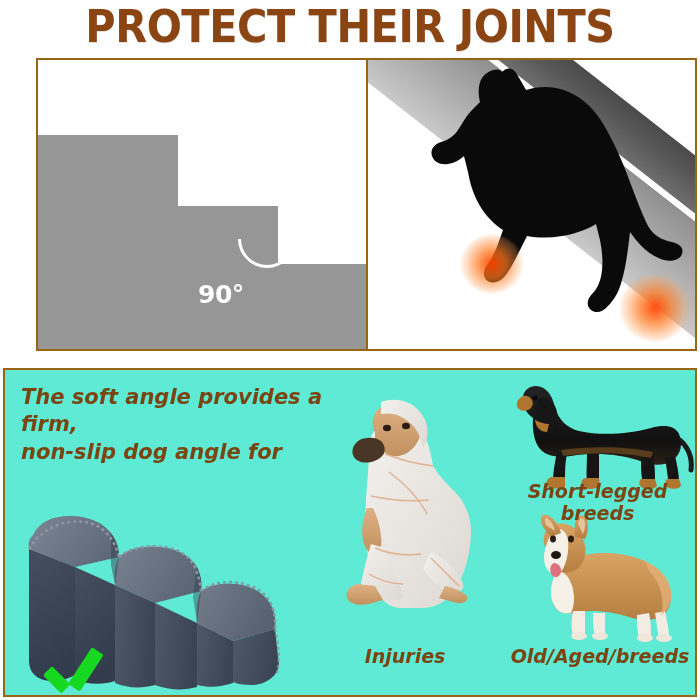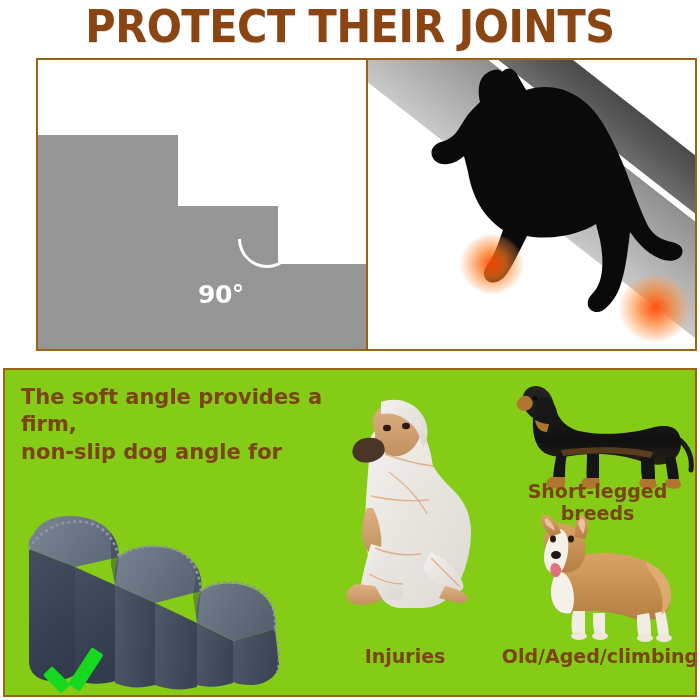--- a/index.html
+++ b/index.html
@@ -25,21 +25,21 @@
     transform-origin:center center;
     white-space:nowrap;
     line-height:1;
     text-shadow:0 1px 0 rgba(0,0,0,0.12);
   }
 
   
   .panel{position:absolute;border:2px solid #9a6412;box-sizing:border-box;overflow:hidden;background:#fff;}
   #panel-left{left:3px;top:58px;width:341px;height:293px;margin-left:33px;}
   #panel-right{left:366px;top:58px;width:331px;height:293px;}
-  #panel-bottom{left:3px;top:368px;width:694px;height:329px;background:#84cc16;}
+  #panel-bottom{left:3px;top:368px;width:694px;height:329px;background:#5eead4;font-style:italic;}
 
   
   .stair-wrap{position:absolute;inset:0;background:#fff;}
   .stair-block{position:absolute;background:#969696;}
   
   #stair-a{left:0px;top:75px;width:140px;height:218px;}
   
   #stair-b{left:140px;top:146px;width:100px;height:147px;}
   
   #stair-c{left:240px;top:204px;width:101px;height:89px;}
@@ -404,16 +404,16 @@
         <ellipse cx="151" cy="123" rx="8" ry="4" fill="#efe7da"></ellipse>
 
         <path fill="#e2b177" opacity="0.8" d="M132,46 C146,52 156,62 158,76 C159,86 155,96 148,100
           C152,86 148,68 136,56 Z"></path>
       </svg>
     </div>
 
     <div class="caption-good" id="cap-injuries">Injuries</div>
     <div class="caption-good" id="cap-short">Short-legged
 breeds</div>
-    <div class="caption-good" id="cap-old">Old/Aged/climbing</div>
+    <div class="caption-good" id="cap-old">Old/Aged/breeds</div>
 
   </div>
 </div>
 
 </body></html>

